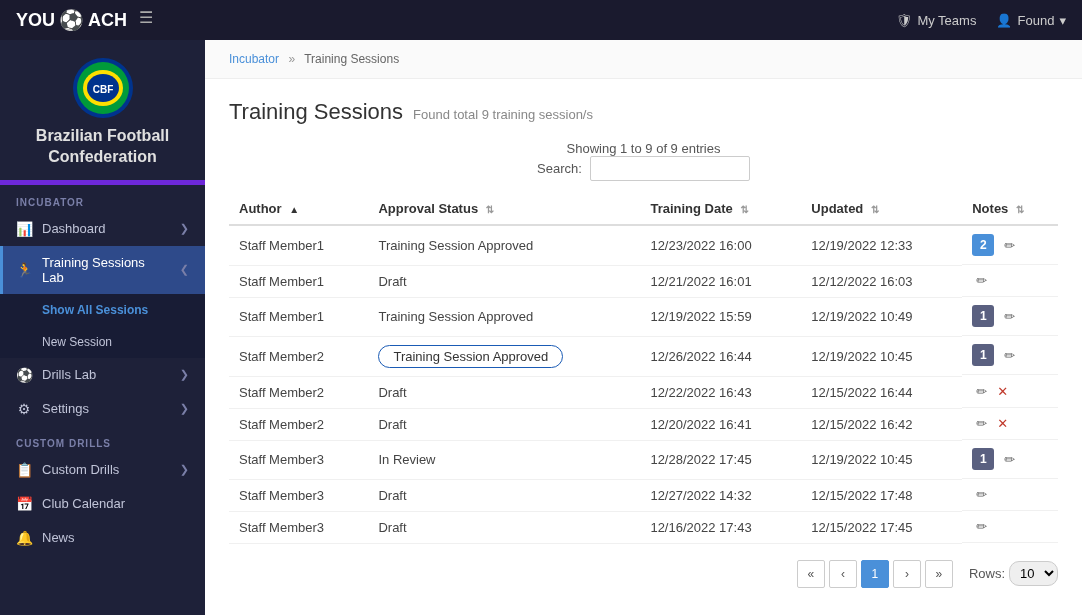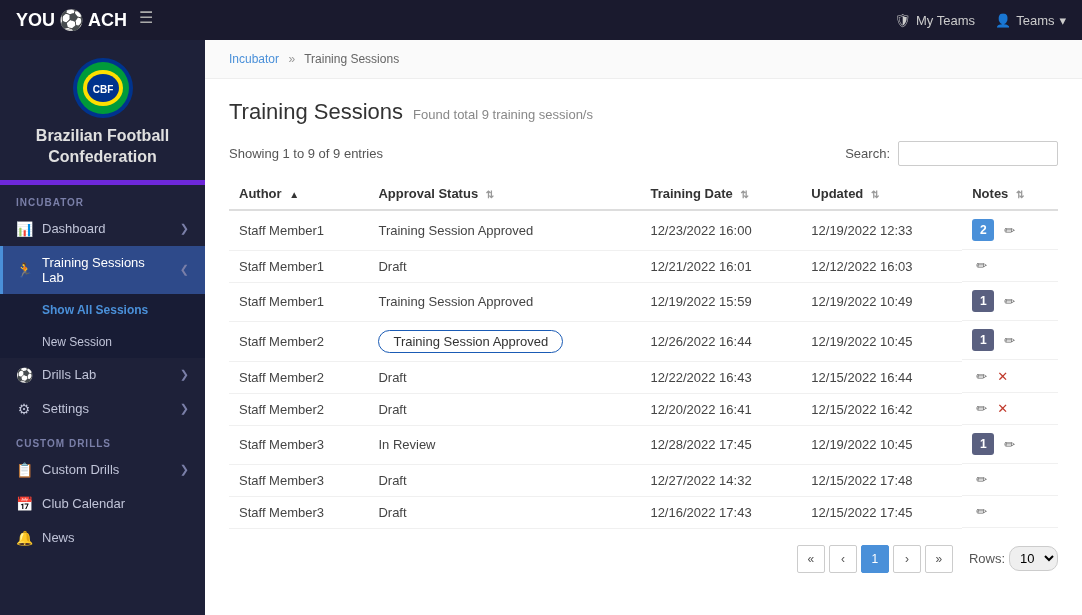--- a/index.html
+++ b/index.html
@@ -98,20 +98,21 @@
 
     .page-header { display: flex; align-items: baseline; gap: 10px; margin-bottom: 16px; }
     .page-title { font-size: 22px; font-weight: 300; color: #333; }
     .page-subtitle { font-size: 13px; color: #888; }
 
     .table-controls {
       display: flex;
       justify-content: space-between;
       align-items: center;
       margin-bottom: 12px;
+      flex-direction: column;
     }
     .entries-info { font-size: 13px; color: #555; }
     .search-area { display: flex; align-items: center; gap: 8px; }
     .search-label { font-size: 13px; color: #555; }
     .search-input {
       border: 1px solid #ccc;
       padding: 4px 8px;
       font-size: 13px;
       width: 160px;
       outline: none;
@@ -207,21 +208,21 @@
     </div>
     <span class="hamburger-icon">☰</span>
   </div>
   <div class="top-nav-right">
     <div class="nav-teams">
       <span>🛡</span>
       <span>My Teams</span>
     </div>
     <div class="nav-staff">
       <span>👤</span>
-      <span>Teams</span>
+      <span>Found</span>
       <span>▾</span>
     </div>
   </div>
 </nav>
 
 <div class="main-layout">
 
   <aside class="sidebar">
     <div class="sidebar-logo-area">
 

